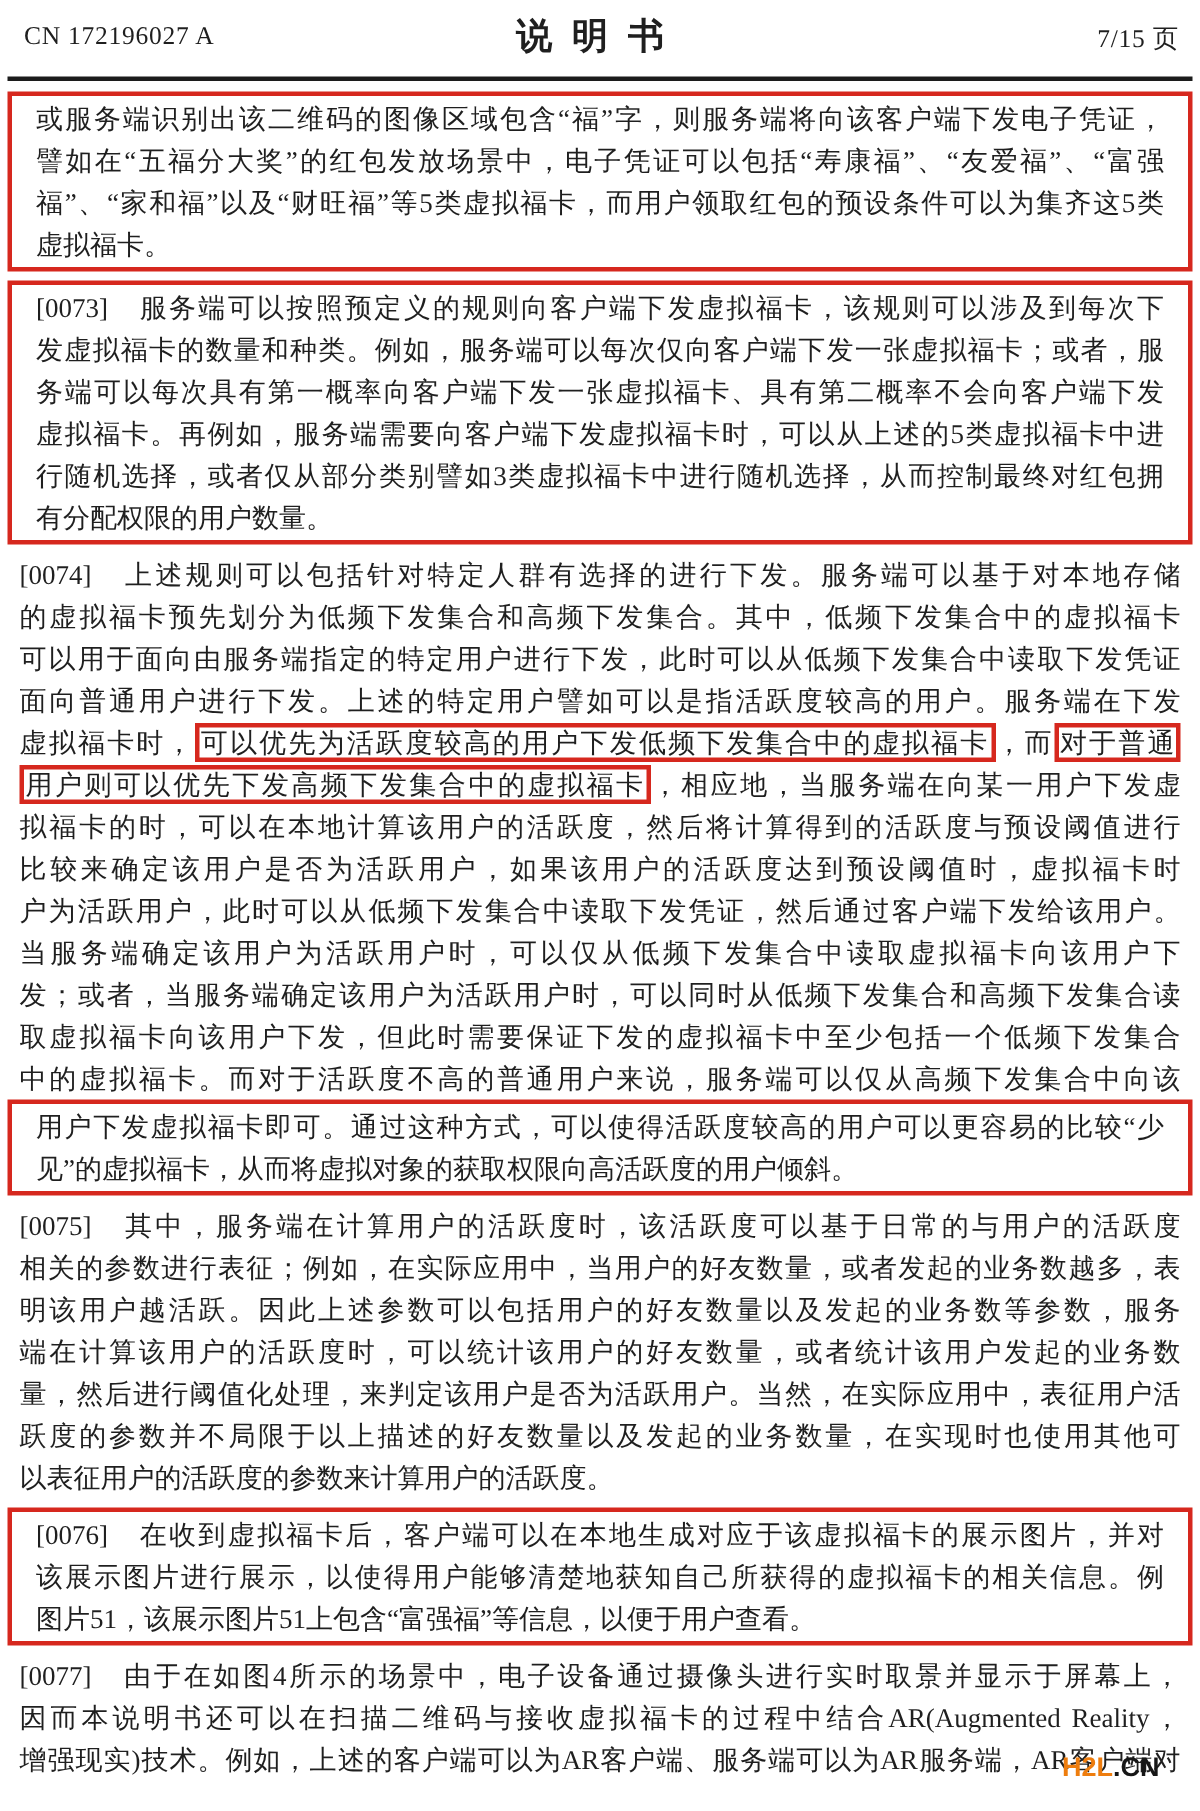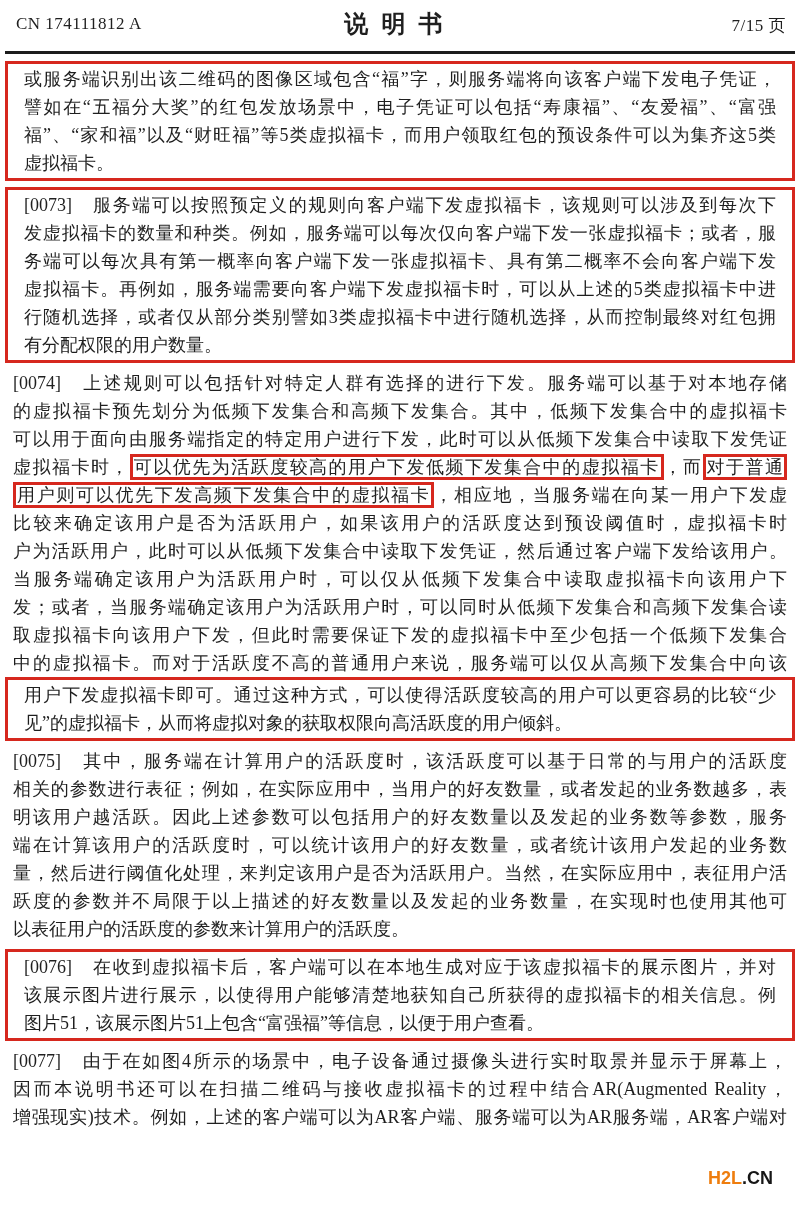--- a/index.html
+++ b/index.html
@@ -44,21 +44,21 @@
     font-size:18px;font-weight:800;letter-spacing:0;white-space:nowrap;
   }
   .wm-1{color:var(--wm1,#ee7d0e);}
   .wm-2{color:var(--wm2,#161616);}
 </style>
 </head>
 <body>
 
 <div class="page">
   <div class="header">
-    <span class="doc-number">CN 174111812 A</span>
+    <span class="doc-number">CN 172196027 A</span>
     <span class="title">说明书</span>
     <span class="page-info">7/15 页</span>
   </div>
   <div class="rule"></div>
   <div class="body-text">
       <div class="block boxed">
         <div class="line full"><span>或服务端识别出该二维码的图像区域包含“福”字，则服务端将向该客户端下发电子凭证，</span></div>
         <div class="line full"><span>譬如在“五福分大奖”的红包发放场景中，电子凭证可以包括“寿康福”、“友爱福”、“富强</span></div>
         <div class="line full"><span>福”、“家和福”以及“财旺福”等5类虚拟福卡，而用户领取红包的预设条件可以为集齐这5类</span></div>
         <div class="line"><span>虚拟福卡。</span></div>
@@ -68,22 +68,24 @@
         <div class="line full"><span>发虚拟福卡的数量和种类。例如，服务端可以每次仅向客户端下发一张虚拟福卡；或者，服</span></div>
         <div class="line full"><span>务端可以每次具有第一概率向客户端下发一张虚拟福卡、具有第二概率不会向客户端下发</span></div>
         <div class="line full"><span>虚拟福卡。再例如，服务端需要向客户端下发虚拟福卡时，可以从上述的5类虚拟福卡中进</span></div>
         <div class="line full"><span>行随机选择，或者仅从部分类别譬如3类虚拟福卡中进行随机选择，从而控制最终对红包拥</span></div>
         <div class="line"><span>有分配权限的用户数量。</span></div>
       </div>
       <div class="block tight">
         <div class="line full"><span>[0074]　上述规则可以包括针对特定人群有选择的进行下发。服务端可以基于对本地存储</span></div>
         <div class="line full"><span>的虚拟福卡预先划分为低频下发集合和高频下发集合。其中，低频下发集合中的虚拟福卡</span></div>
         <div class="line full"><span>可以用于面向由服务端指定的特定用户进行下发，此时可以从低频下发集合中读取下发凭证</span></div>
+        <div class="line full"><span>面向普通用户进行下发。上述的特定用户譬如可以是指活跃度较高的用户。服务端在下发</span></div>
         <div class="line full"><span>虚拟福卡时，</span><span class="hl">可以优先为活跃度较高的用户下发低频下发集合中的虚拟福卡</span><span>，而</span><span class="hl">对于普通</span></div>
         <div class="line full"><span class="hl">用户则可以优先下发高频下发集合中的虚拟福卡</span><span>，相应地，当服务端在向某一用户下发虚</span></div>
+        <div class="line full"><span>拟福卡的时，可以在本地计算该用户的活跃度，然后将计算得到的活跃度与预设阈值进行</span></div>
         <div class="line full"><span>比较来确定该用户是否为活跃用户，如果该用户的活跃度达到预设阈值时，虚拟福卡时</span></div>
         <div class="line full"><span>户为活跃用户，此时可以从低频下发集合中读取下发凭证，然后通过客户端下发给该用户。</span></div>
         <div class="line full"><span>当服务端确定该用户为活跃用户时，可以仅从低频下发集合中读取虚拟福卡向该用户下</span></div>
         <div class="line full"><span>发；或者，当服务端确定该用户为活跃用户时，可以同时从低频下发集合和高频下发集合读</span></div>
         <div class="line full"><span>取虚拟福卡向该用户下发，但此时需要保证下发的虚拟福卡中至少包括一个低频下发集合</span></div>
         <div class="line full"><span>中的虚拟福卡。而对于活跃度不高的普通用户来说，服务端可以仅从高频下发集合中向该</span></div>
       </div>
       <div class="block boxed">
         <div class="line full"><span>用户下发虚拟福卡即可。通过这种方式，可以使得活跃度较高的用户可以更容易的比较“少</span></div>
         <div class="line"><span>见”的虚拟福卡，从而将虚拟对象的获取权限向高活跃度的用户倾斜。</span></div>

